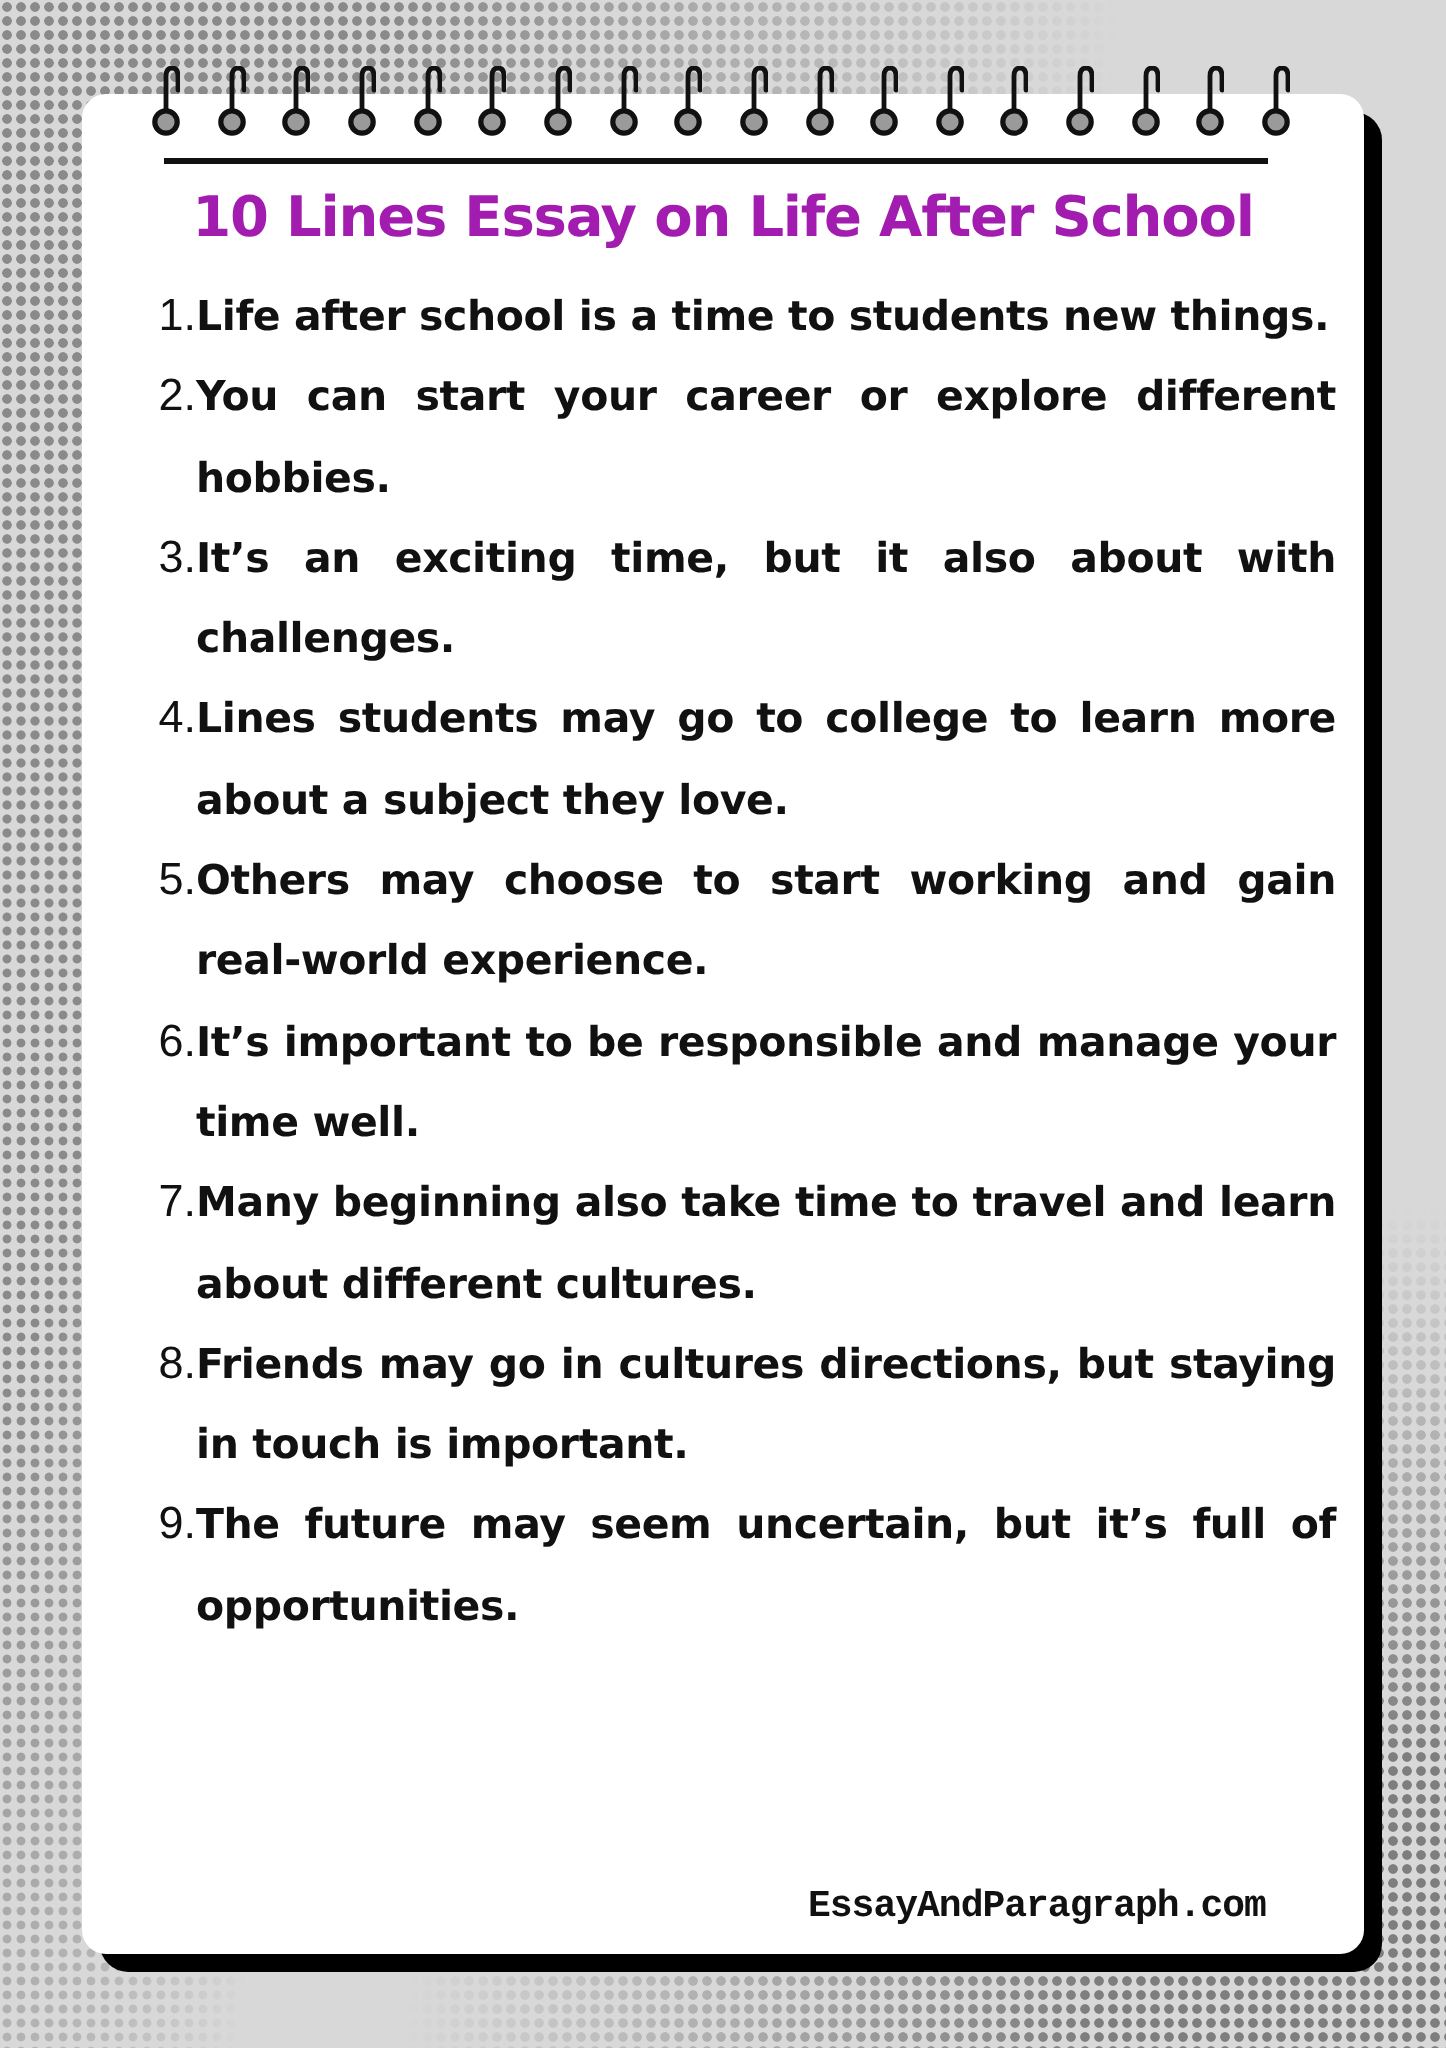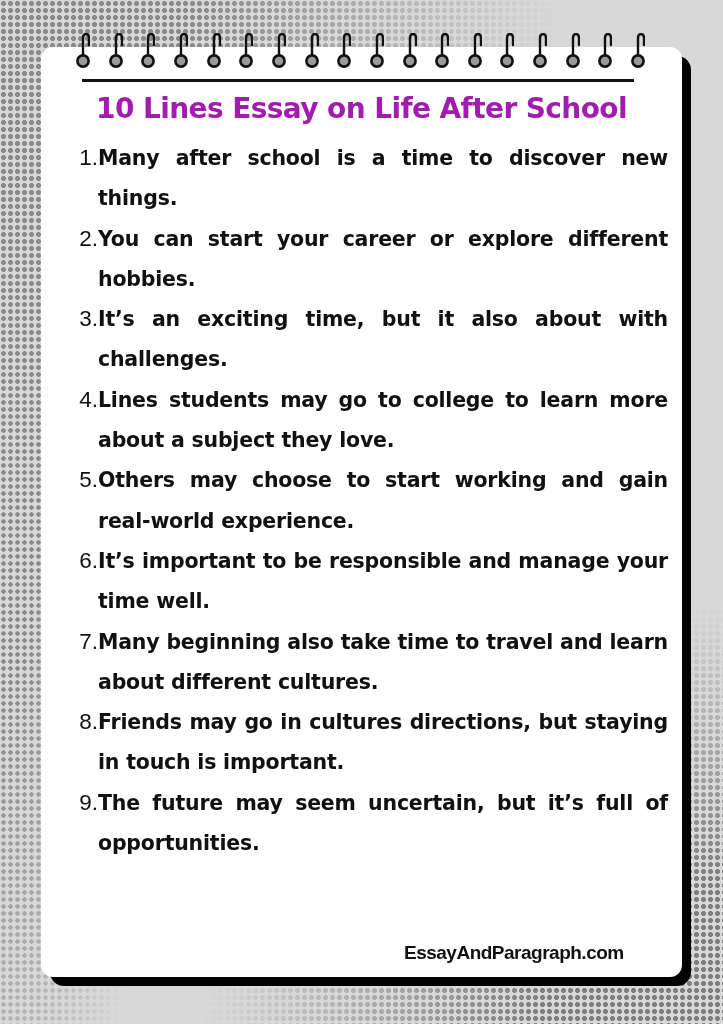--- a/index.html
+++ b/index.html
@@ -63,21 +63,21 @@
   .num {
     width: 46px; flex: 0 0 46px; text-align: right; font-weight: normal;
     padding-right: 0px;
   }
   .text {
     flex: 1; font-weight: bold; text-align: justify;
     font-family: "DejaVu Sans", sans-serif; font-size: 20.5px; letter-spacing: -0.2px;
   }
   .footer {
     position: absolute; left: 404px; top: 942px;
-    font-family: Liberation Sans, sans-serif; font-weight: bold; font-size: 19px;
+    font-family: Liberation Mono, monospace; font-weight: bold; font-size: 19px;
     letter-spacing: -0.5px; color: #111;
   }
 </style>
 </head>
 <body>
 
 <div class="halftone-tl"></div>
 <div class="halftone-left"></div>
 <div class="halftone-br"></div>
 
@@ -158,21 +158,21 @@
         <circle cx="7" cy="28" r="5.6" fill="#9a9a9a" stroke="#111" stroke-width="2.6"></circle>
       </svg></div>
   </div>
 <div class="rule"></div>
 
 <h1 class="title" style="margin:0;">10 Lines Essay on Life After School</h1>
 
 <ol class="list">
   <li class="item">
     <span class="num">1.</span>
-    <span class="text">Many after school is a time to discover new things.</span>
+    <span class="text">Life after school is a time to students new things.</span>
   </li>
   <li class="item">
     <span class="num">2.</span>
     <span class="text">You can start your career or explore different hobbies.</span>
   </li>
   <li class="item">
     <span class="num">3.</span>
     <span class="text">It’s an exciting time, but it also about with challenges.</span>
   </li>
   <li class="item">

